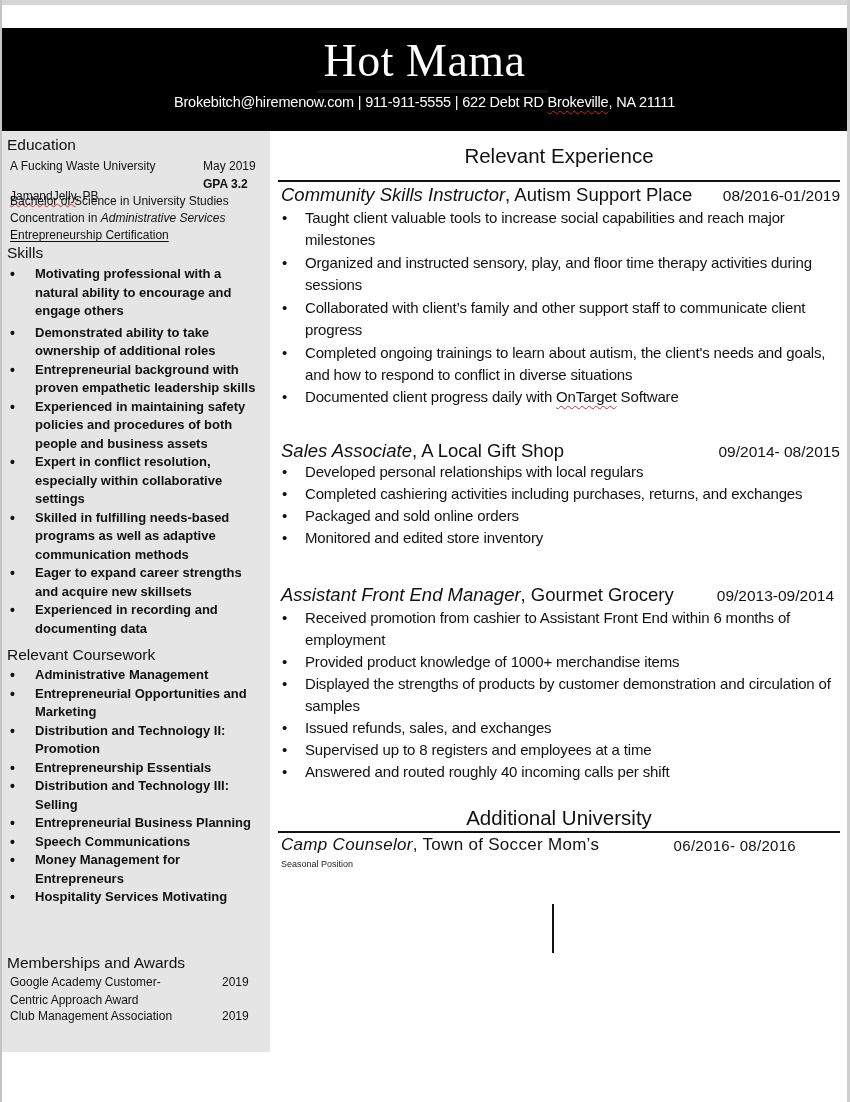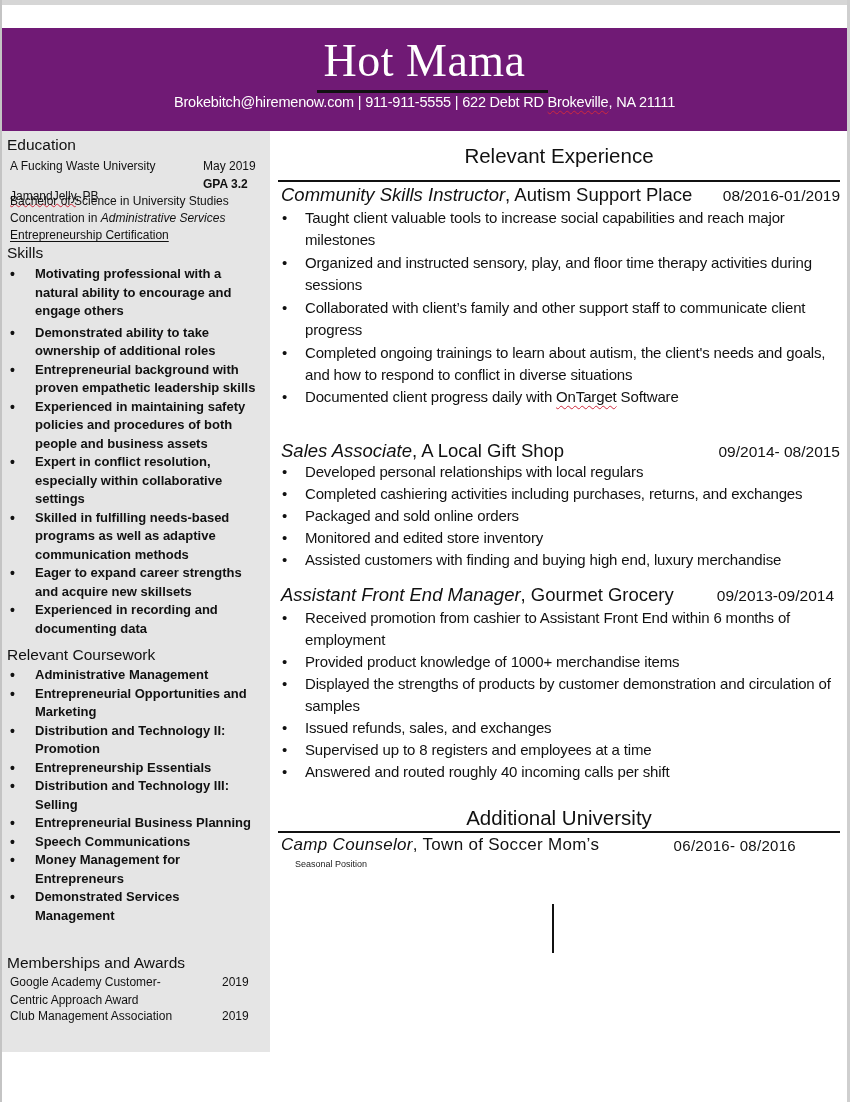--- a/index.html
+++ b/index.html
@@ -3,21 +3,21 @@
 <meta charset="utf-8">
 <style>
   * { box-sizing: border-box; margin: 0; padding: 0; }
   html, body { width: 850px; height: 1102px; overflow: hidden; background: #ffffff; }
   body { position: relative; font-family: "Liberation Sans", sans-serif; color: #111; }
 
   .frame-top { position: absolute; left: 0; top: 0; width: 850px; height: 5px; background: #d6d6d6; }
   .frame-left { position: absolute; left: 0; top: 0; width: 2px; height: 1102px; background: #c4c4c4; }
   .frame-right { position: absolute; right: 0; top: 0; width: 3px; height: 1102px; background: #cfcfcf; }
 
-  .header { position: absolute; left: 2px; top: 28px; width: 845px; height: 103px; background: #701a75; }
+  .header { position: absolute; left: 2px; top: 28px; width: 845px; height: 103px; background: #000000; }
   .name { position: absolute; left: 0; top: 8px; width: 845px; text-align: center; color: #ffffff;
           font-family: "Liberation Serif", serif; font-size: 46px; letter-spacing: 0.5px; line-height: 50px; }
   .name-rule { position: absolute; left: 315px; top: 62px; width: 231px; height: 3px; background: #111; }
   .contact { position: absolute; left: 0; top: 64px; width: 845px; text-align: center; color: #ffffff;
              font-size: 14.5px; line-height: 20px; letter-spacing: -0.2px; }
   .spell { text-decoration: underline wavy #d0283c; text-decoration-thickness: 1px; text-underline-offset: 3px; }
 
   .sidebar { position: absolute; left: 2px; top: 131px; width: 268px; height: 921px; background: #e5e5e5; }
   .sb-head { position: absolute; left: 5px; font-size: 15.5px; line-height: 19px; color: #111; }
   .sb-line { position: absolute; left: 8px; font-size: 12px; line-height: 16px; color: #111; white-space: nowrap; }
@@ -31,21 +31,21 @@
   .sb-list li::before { content: "\2022"; position: absolute; left: 0; top: 0; font-size: 14px; }
 
   .main { position: absolute; left: 278px; top: 131px; width: 562px; }
   .sec-title { position: absolute; left: 0; width: 562px; text-align: center; font-size: 20.5px; line-height: 26px; color: #111; }
   .sec-rule { position: absolute; left: 0; width: 562px; height: 2px; background: #111; }
   .job-head { position: absolute; left: 3px; width: 559px; font-size: 18.5px; line-height: 24px; color: #111; white-space: nowrap; }
   .job-head .date { position: absolute; right: 0; top: 1px; font-size: 15.5px; }
   .job-list { position: absolute; left: 3px; width: 550px; list-style: none; }
   .job-list li { position: relative; padding-left: 24px; font-size: 15px; line-height: 22px; color: #111; letter-spacing: -0.15px; }
   .job-list li::before { content: "\2022"; position: absolute; left: 1px; top: 0; font-size: 15px; }
-  .sub-note { position: absolute; left: 17px; font-size: 9px; line-height: 12px; color: #222; }
+  .sub-note { position: absolute; left: 3px; font-size: 9px; line-height: 12px; color: #222; }
 
   .cursor { position: absolute; left: 552px; top: 904px; width: 2px; height: 49px; background: #111; }
 </style>
 </head>
 <body>
 
 <div class="frame-top"></div>
 <div class="frame-left"></div>
 <div class="frame-right"></div>
 
@@ -86,21 +86,21 @@
   <div class="sb-head" style="top:514px;">Relevant Coursework</div>
   <ul class="sb-list" style="top:535px; width:252px;">
     <li>Administrative Management</li>
     <li>Entrepreneurial Opportunities and Marketing</li>
     <li>Distribution and Technology II: Promotion</li>
     <li>Entrepreneurship Essentials</li>
     <li>Distribution and Technology III: Selling</li>
     <li>Entrepreneurial Business Planning</li>
     <li>Speech Communications</li>
     <li style="width:200px;">Money Management for Entrepreneurs</li>
-    <li>Demonstrated Services Management</li>
+    <li>Hospitality Services Motivating</li>
   </ul>
 
   <div class="sb-head" style="top:822px;">Memberships and Awards</div>
   <div class="sb-line" style="top:843px;">Google Academy Customer-</div>
   <div class="sb-right" style="top:843px; left:220px;">2019</div>
   <div class="sb-line" style="top:861px;">Centric Approach Award</div>
   <div class="sb-line" style="top:877px;">Club Management Association</div>
   <div class="sb-right" style="top:877px; left:220px;">2019</div>
 </div>
 
@@ -122,21 +122,20 @@
 
   <div class="job-head" style="top:308px;">
     <span class="it">Sales Associate</span><span>, A Local Gift Shop</span>
     <span class="date">09/2014- 08/2015</span>
   </div>
   <ul class="job-list" style="top:330px;">
     <li>Developed personal relationships with local regulars</li>
     <li>Completed cashiering activities including purchases, returns, and exchanges</li>
     <li>Packaged and sold online orders</li>
     <li>Monitored and edited store inventory</li>
-    <li>Assisted customers with finding and buying high end, luxury merchandise</li>
   </ul>
 
   <div class="job-head" style="top:452px;">
     <span class="it">Assistant Front End Manager</span><span>, Gourmet Grocery</span>
     <span class="date" style="right:6px;">09/2013-09/2014</span>
   </div>
   <ul class="job-list" style="top:476px;">
     <li>Received promotion from cashier to Assistant Front End within 6 months of employment</li>
     <li>Provided product knowledge of 1000+ merchandise items</li>
     <li>Displayed the strengths of products by customer demonstration and circulation of samples</li>

